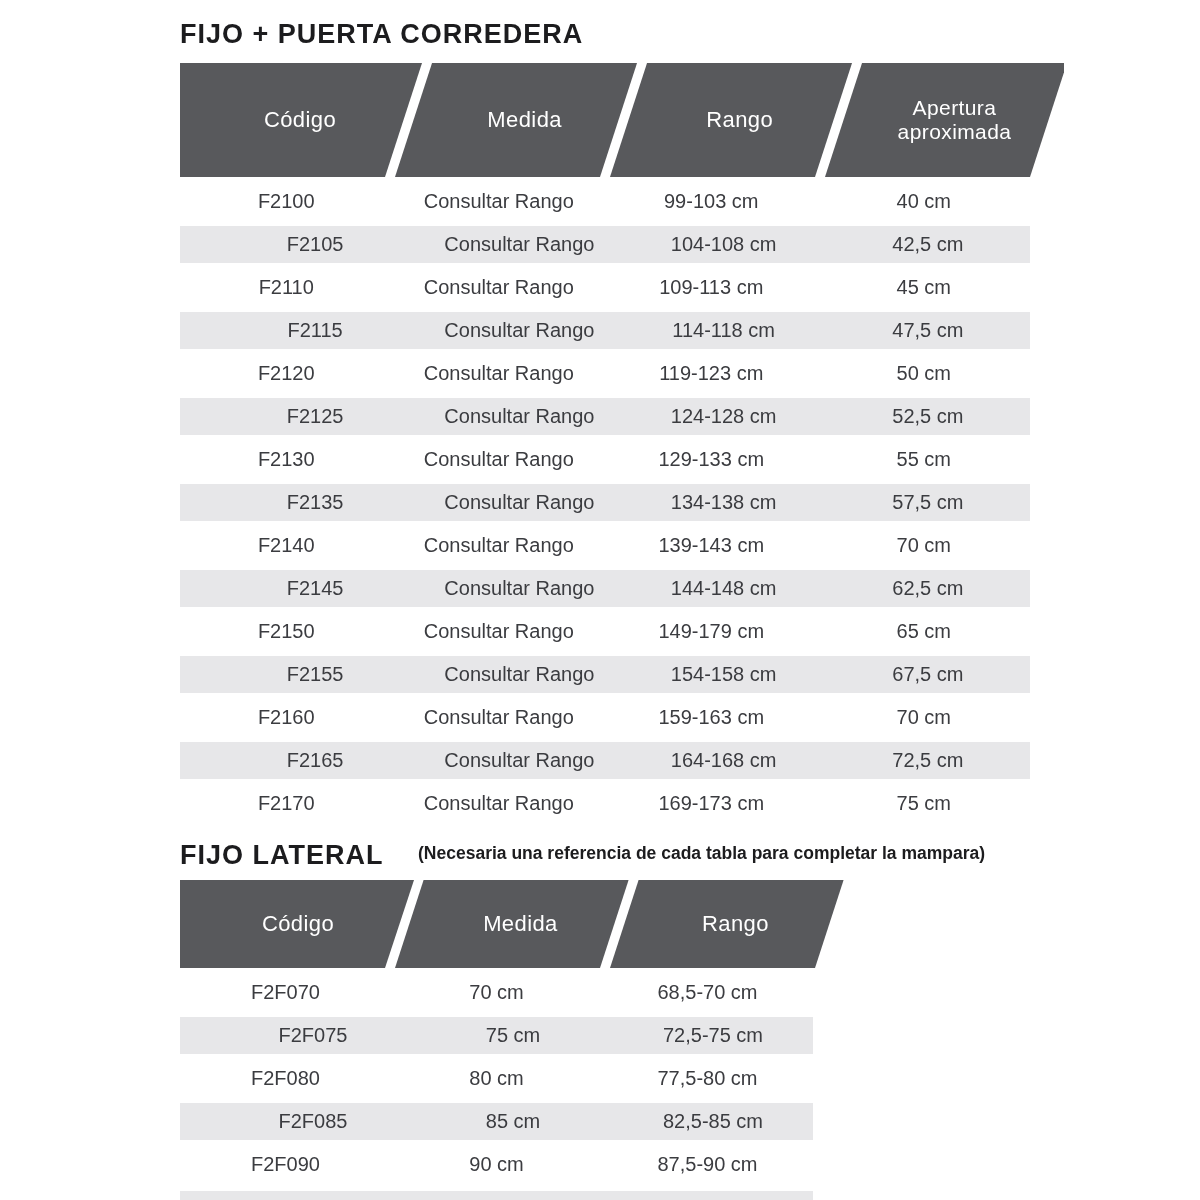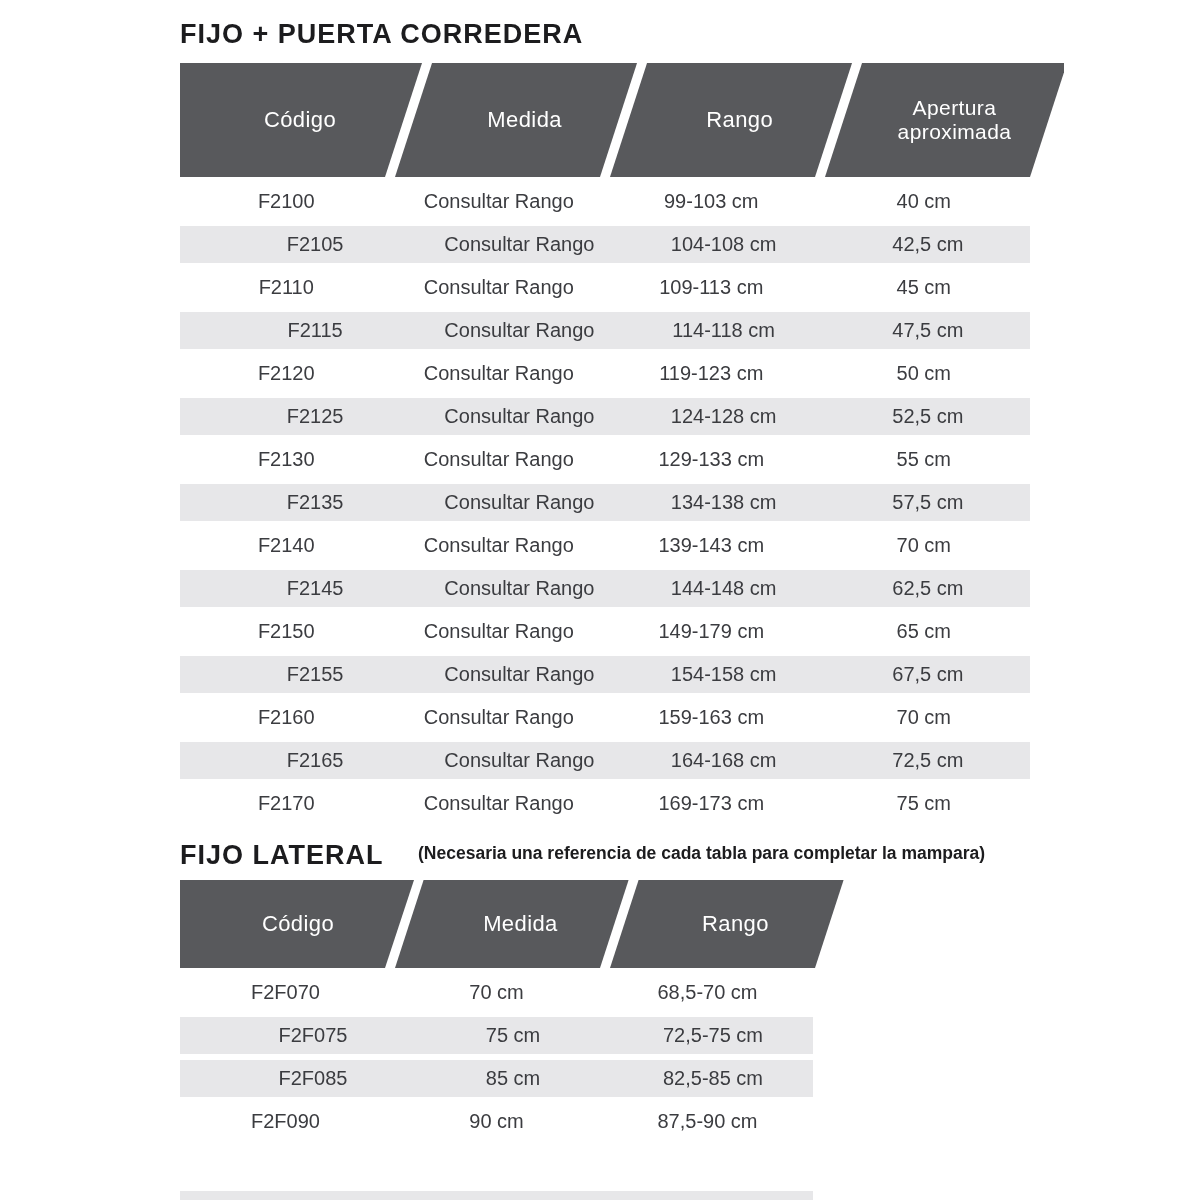--- a/index.html
+++ b/index.html
@@ -248,20 +248,25 @@
       <div class="trow">
         <span class="cell">F2F070</span>
         <span class="cell">70 cm</span>
         <span class="cell">68,5-70 cm</span>
       </div>
       <div class="trow striped">
         <span class="cell">F2F075</span>
         <span class="cell">75 cm</span>
         <span class="cell">72,5-75 cm</span>
       </div>
+      <div class="trow">
+        <span class="cell">F2F080</span>
+        <span class="cell">80 cm</span>
+        <span class="cell">77,5-80 cm</span>
+      </div>
       <div class="trow striped">
         <span class="cell">F2F085</span>
         <span class="cell">85 cm</span>
         <span class="cell">82,5-85 cm</span>
       </div>
       <div class="trow">
         <span class="cell">F2F090</span>
         <span class="cell">90 cm</span>
         <span class="cell">87,5-90 cm</span>
       </div>

